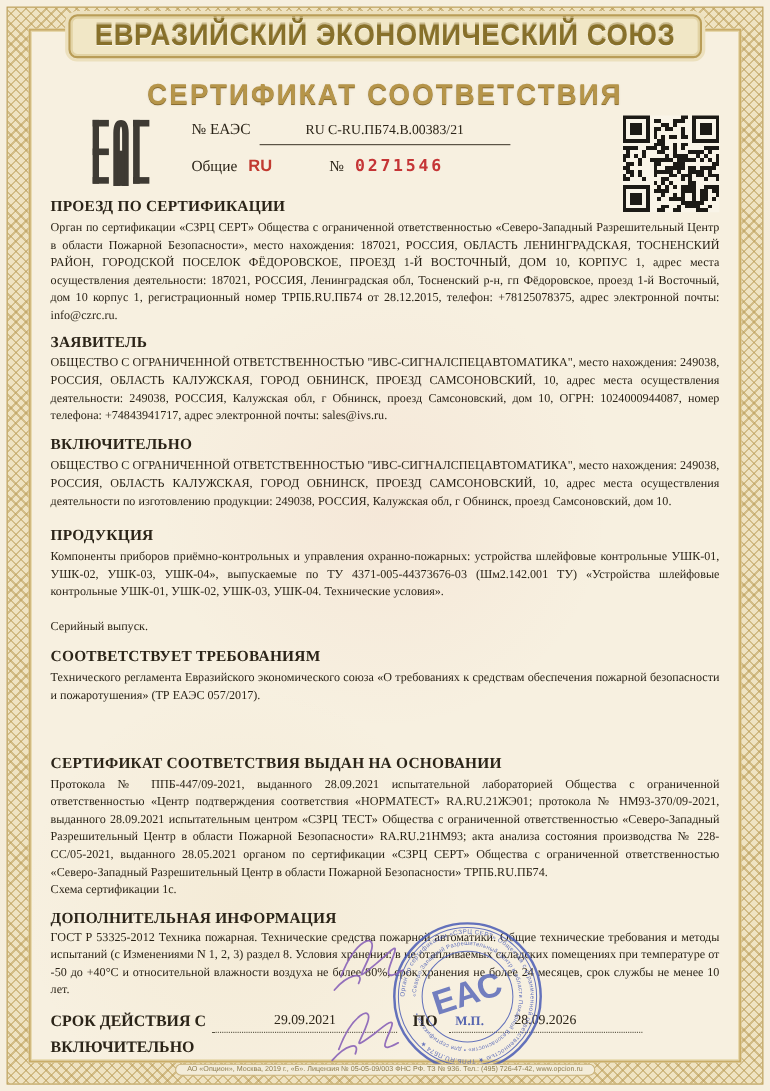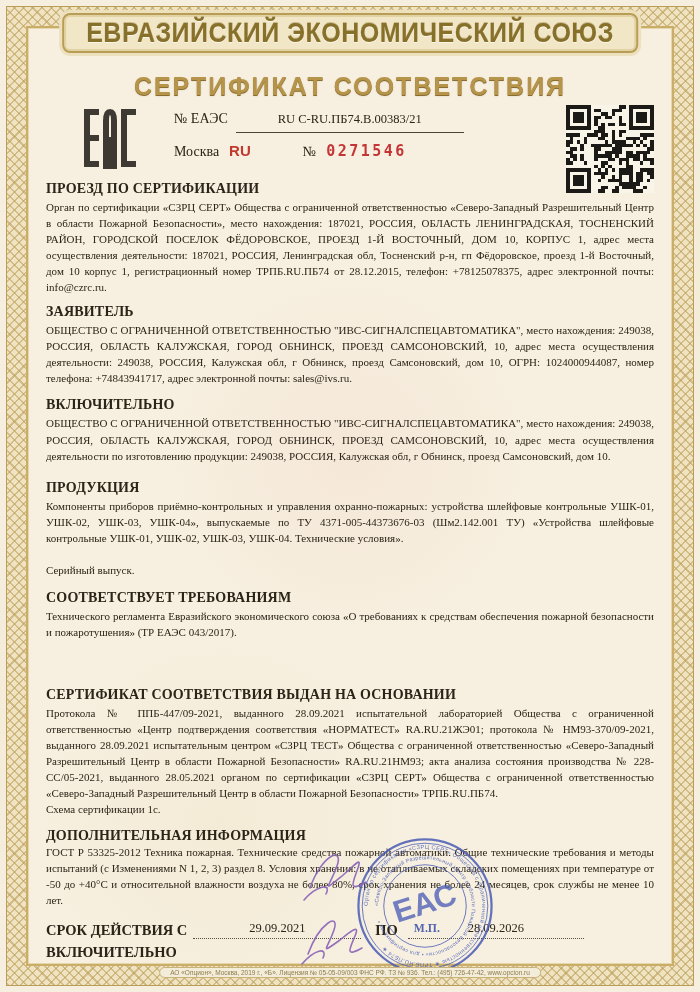--- a/index.html
+++ b/index.html
@@ -67,21 +67,21 @@
   .qr-box{width:100px;display:flex;justify-content:flex-end;padding-top:0;}
   .qr-box svg{width:88px;height:88px;background:#f9f4e8;}
   
   .sec-h{font-weight:bold;font-size:14px;letter-spacing:.2px;}
   .sec-b{font-size:11px;line-height:1.46;text-align:justify;margin-top:2px;}
   .sec{margin-top:6px;}
   .mt8{margin-top:9px;} .mt10{margin-top:11px;} .mt16{margin-top:16px;}
   .mt18{margin-top:19px;} .mt48{margin-top:47px;} .mt12{margin-top:12px;}
   .tn-val{font-size:11px;vertical-align:6px;margin-left:42px;font-weight:normal;}
   
-  .validity{margin-top:13px;display:flex;align-items:center;font-size:14.5px;font-weight:bold;}
+  .validity{margin-top:13px;display:flex;align-items:flex-start;font-size:14.5px;font-weight:bold;}
   .v-line{display:inline-block;border-bottom:1px dotted #55503f;text-align:center;font-weight:normal;}
   .v-line.first{width:168px;margin-left:6px;}
   .v-line.second{width:176px;margin-left:10px;}
   .v-date{font-size:12.5px;position:relative;top:-2px;}
   .v-po{margin-left:14px;}
   .v-incl{font-size:14.5px;font-weight:bold;margin-top:5px;}
   
   .stamp{position:absolute;left:350px;top:831px;width:150px;height:150px;opacity:.85;z-index:6;}
   .sigs{position:absolute;left:282px;top:836px;width:130px;height:140px;z-index:7;}
   
@@ -124,21 +124,21 @@
             <rect x="37" y="54" width="15" height="6"></rect>
           </g>
         </svg>
       </div>
       <div class="num-block">
         <div class="num-row">
           <span class="lbl">№ ЕАЭС</span>
           <span class="underfield">RU С-RU.ПБ74.В.00383/21</span>
         </div>
         <div class="num-row">
-          <span class="lbl">Москва</span>
+          <span class="lbl">Общие</span>
           <span class="red series-val">RU</span>
           <span class="lbl no-sign">№</span>
           <span class="serial">0271546</span>
         </div>
       </div>
       <div class="qr-box">
         <svg id="qr-svg" viewBox="0 0 25 25" shape-rendering="crispEdges" aria-hidden="true">
             <g fill="#1c1a16">
               <rect x="15" y="0" width="1" height="1"></rect>
               <rect x="16" y="0" width="1" height="1"></rect>
@@ -381,21 +381,21 @@
 
     <div class="sec mt16">
       <div class="sec-h">ПРОДУКЦИЯ</div>
       <div class="sec-b">Компоненты приборов приёмно-контрольных и управления охранно-пожарных: устройства шлейфовые контрольные УШК-01, УШК-02, УШК-03, УШК-04», выпускаемые по ТУ 4371-005-44373676-03 (Шм2.142.001 ТУ) «Устройства шлейфовые контрольные УШК-01, УШК-02, УШК-03, УШК-04. Технические условия».</div>
       <div class="sec-b" style="margin-top:16px;">Серийный выпуск.</div>
     </div>
 
 
     <div class="sec mt12">
       <div class="sec-h">СООТВЕТСТВУЕТ ТРЕБОВАНИЯМ</div>
-      <div class="sec-b">Технического регламента Евразийского экономического союза «О требованиях к средствам обеспечения пожарной безопасности и пожаротушения» (ТР ЕАЭС 043/2017).</div>
+      <div class="sec-b">Технического регламента Евразийского экономического союза «О требованиях к средствам обеспечения пожарной безопасности и пожаротушения» (ТР ЕАЭС 057/2017).</div>
     </div>
 
     <div class="sec mt48">
       <div class="sec-h">СЕРТИФИКАТ СООТВЕТСТВИЯ ВЫДАН НА ОСНОВАНИИ</div>
       <div class="sec-b">Протокола № ППБ-447/09-2021, выданного 28.09.2021 испытательной лабораторией Общества с ограниченной ответственностью «Центр подтверждения соответствия «НОРМАТЕСТ» RA.RU.21ЖЭ01; протокола № НМ93-370/09-2021, выданного 28.09.2021 испытательным центром «СЗРЦ ТЕСТ» Общества с ограниченной ответственностью «Северо-Западный Разрешительный Центр в области Пожарной Безопасности» RA.RU.21НМ93; акта анализа состояния производства № 228-СС/05-2021, выданного 28.05.2021 органом по сертификации «СЗРЦ СЕРТ» Общества с ограниченной ответственностью «Северо-Западный Разрешительный Центр в области Пожарной Безопасности» ТРПБ.RU.ПБ74.</div>
       <div class="sec-b" style="margin-top:0;">Схема сертификации 1с.</div>
     </div>
 
     <div class="sec mt10">
       <div class="sec-h">ДОПОЛНИТЕЛЬНАЯ ИНФОРМАЦИЯ</div>

